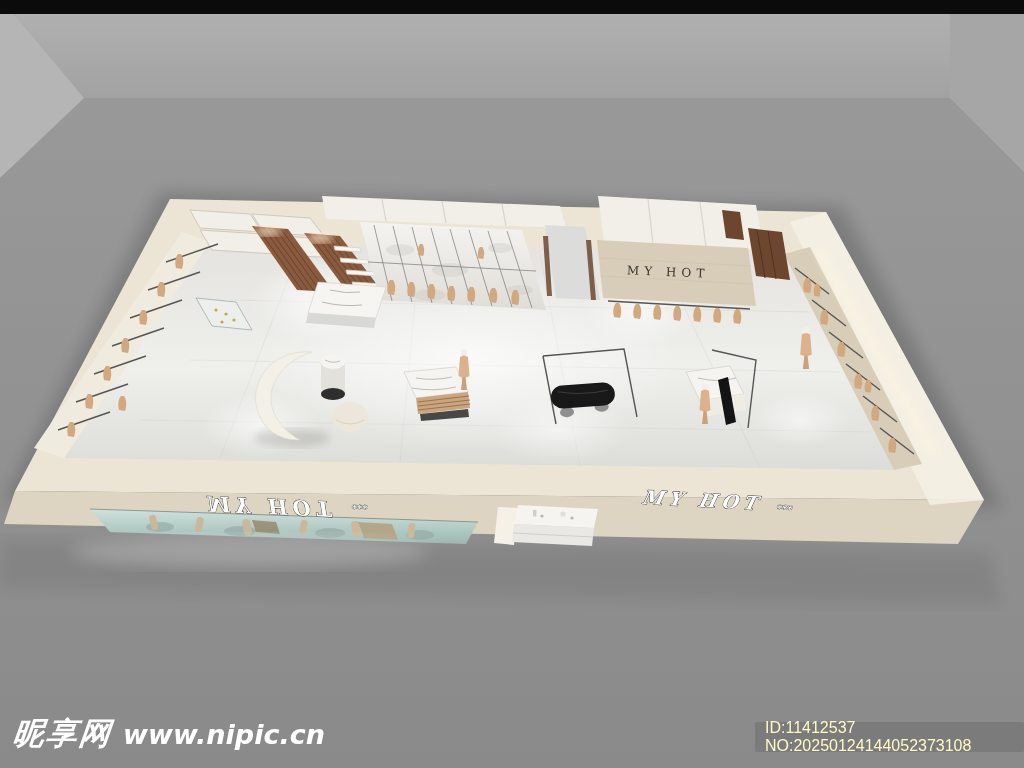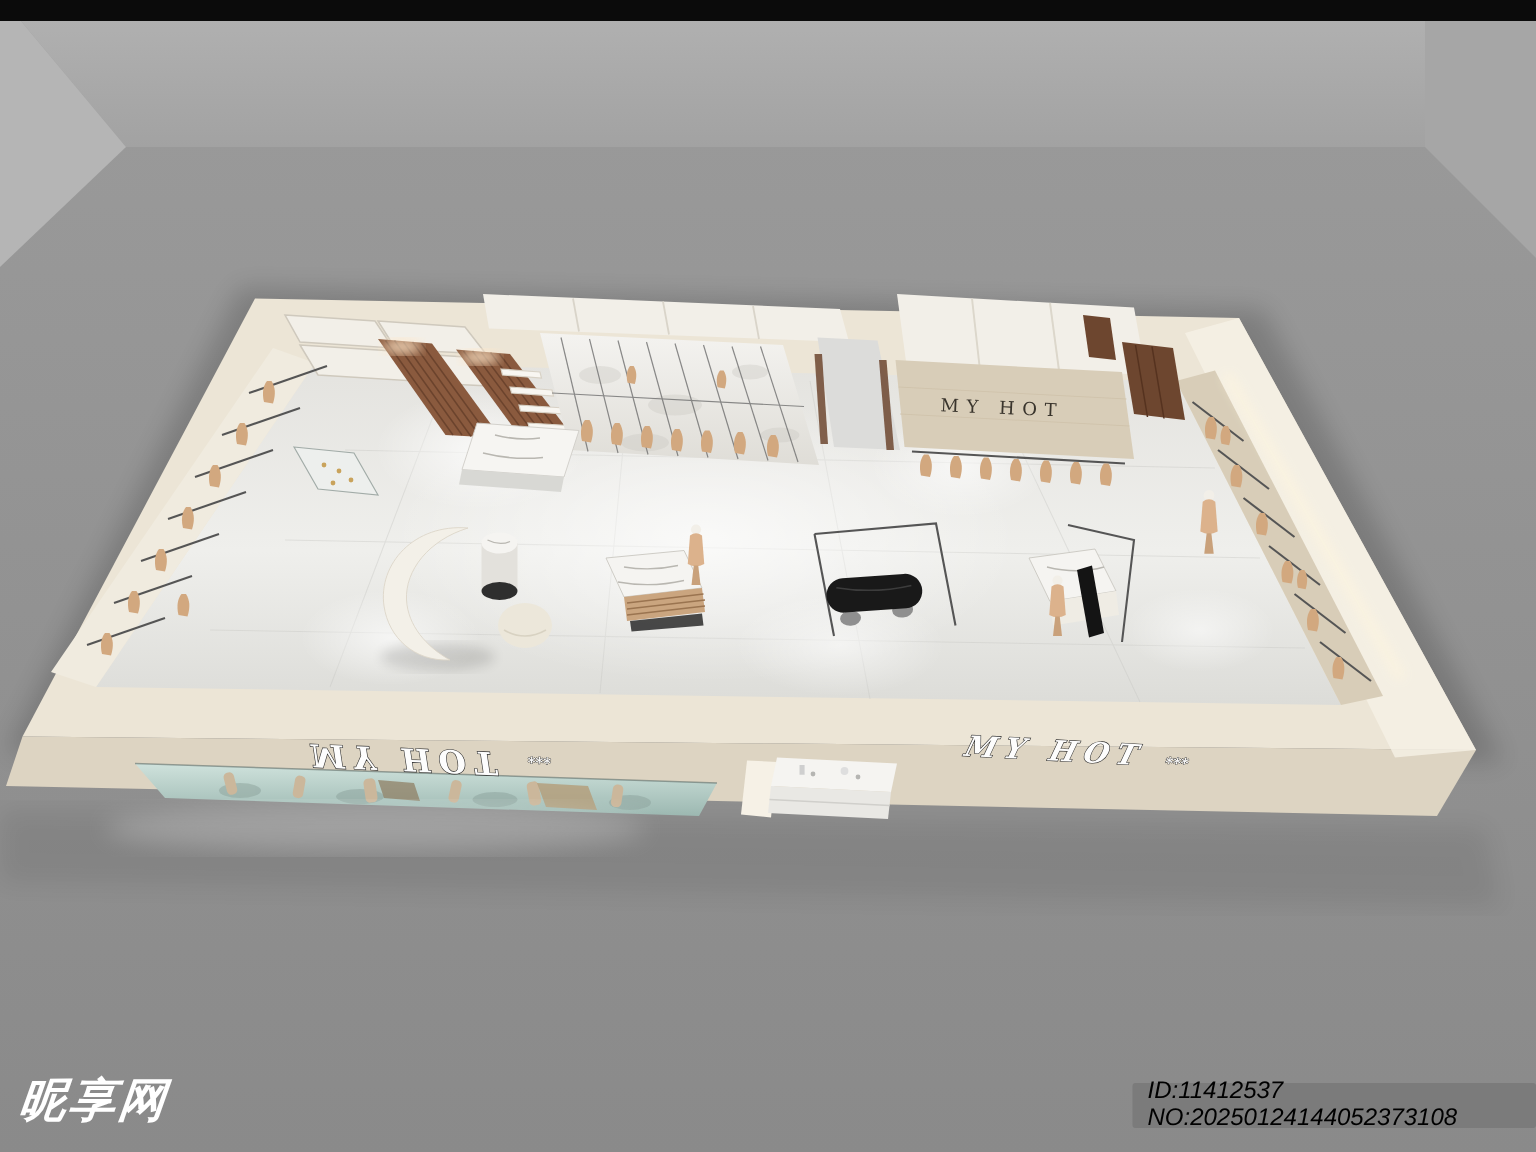--- a/index.html
+++ b/index.html
@@ -16,23 +16,23 @@
   .f-darkwood{fill:var(--dark-wood,#6d462f);}
   .s-rail{stroke:var(--rail-gray,#555555);stroke-width:1.4;fill:none;}
   .garments{fill:var(--clothing-tan,#d2a87f);}
 
   .wm-left{position:absolute;left:13px;top:713px;display:flex;align-items:baseline;gap:11px;
            color:var(--watermark-white,#ffffff);font-weight:bold;font-style:italic;}
   .wm-left .cn{font-size:31px;letter-spacing:2px;transform:skewX(-6deg);
                font-family:"DejaVu Sans",sans-serif;}
   .wm-left .url{font-size:27px;font-family:"DejaVu Sans",sans-serif;}
   .id-badge{position:absolute;left:755px;top:722px;height:30px;padding:0 10px;
-            background:var(--idbox-gray,#7b7b7b);color:#000000;font-size:16px;
+            background:var(--idbox-gray,#7b7b7b);color:#fef9c3;font-size:16px;
             display:flex;align-items:center;border-radius:2px;
-            font-family:"Liberation Sans",sans-serif;font-style:italic;}
+            font-family:"Liberation Sans",sans-serif;}
   text{font-family:"DejaVu Serif",serif;}
 </style>
 </head>
 <body>
 
 <div class="stage">
 <svg width="1024" height="768" viewBox="0 0 1024 768">
   <defs>
     <radialGradient id="spot" cx="50%" cy="50%" r="50%">
       <stop offset="0%" stop-color="#ffffff" stop-opacity="0.9"></stop>
@@ -388,17 +388,18 @@
       <g transform="translate(702,507) rotate(3) skewX(-12)">
         <text text-anchor="middle" font-size="19" font-weight="bold" font-style="italic" letter-spacing="5" fill="var(--sign-white,#fdfdfd)" stroke="#2c2c2c" stroke-width="0.8" paint-order="stroke">MY HOT</text>
         <text x="74" y="1" font-size="10" font-weight="bold" fill="var(--sign-white,#fdfdfd)" stroke="#2c2c2c" stroke-width="0.5" paint-order="stroke">***</text>
       </g>
     </g>
   </g>
 </svg>
 
   <div class="wm-left">
     <span class="cn">昵享网</span>
+    <span class="url">www.nipic.cn</span>
   </div>
   <div class="id-badge">
     <span>ID:11412537 NO:20250124144052373108</span>
   </div>
 </div>
 
 </body></html>

